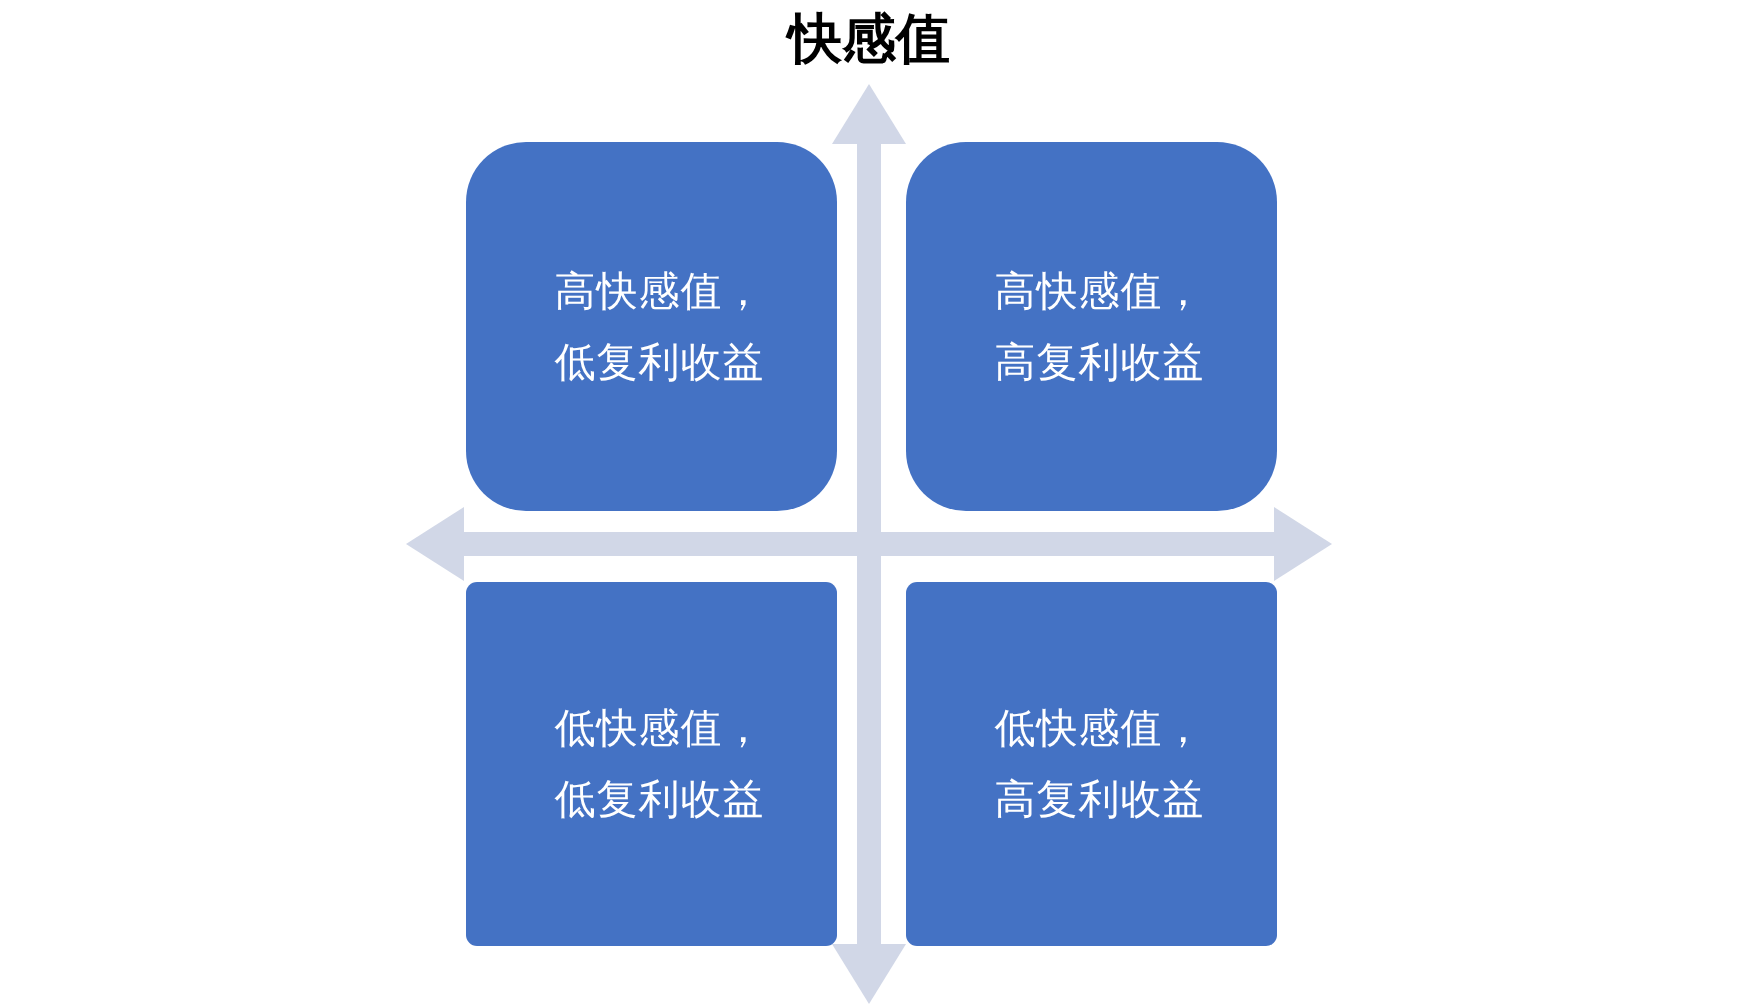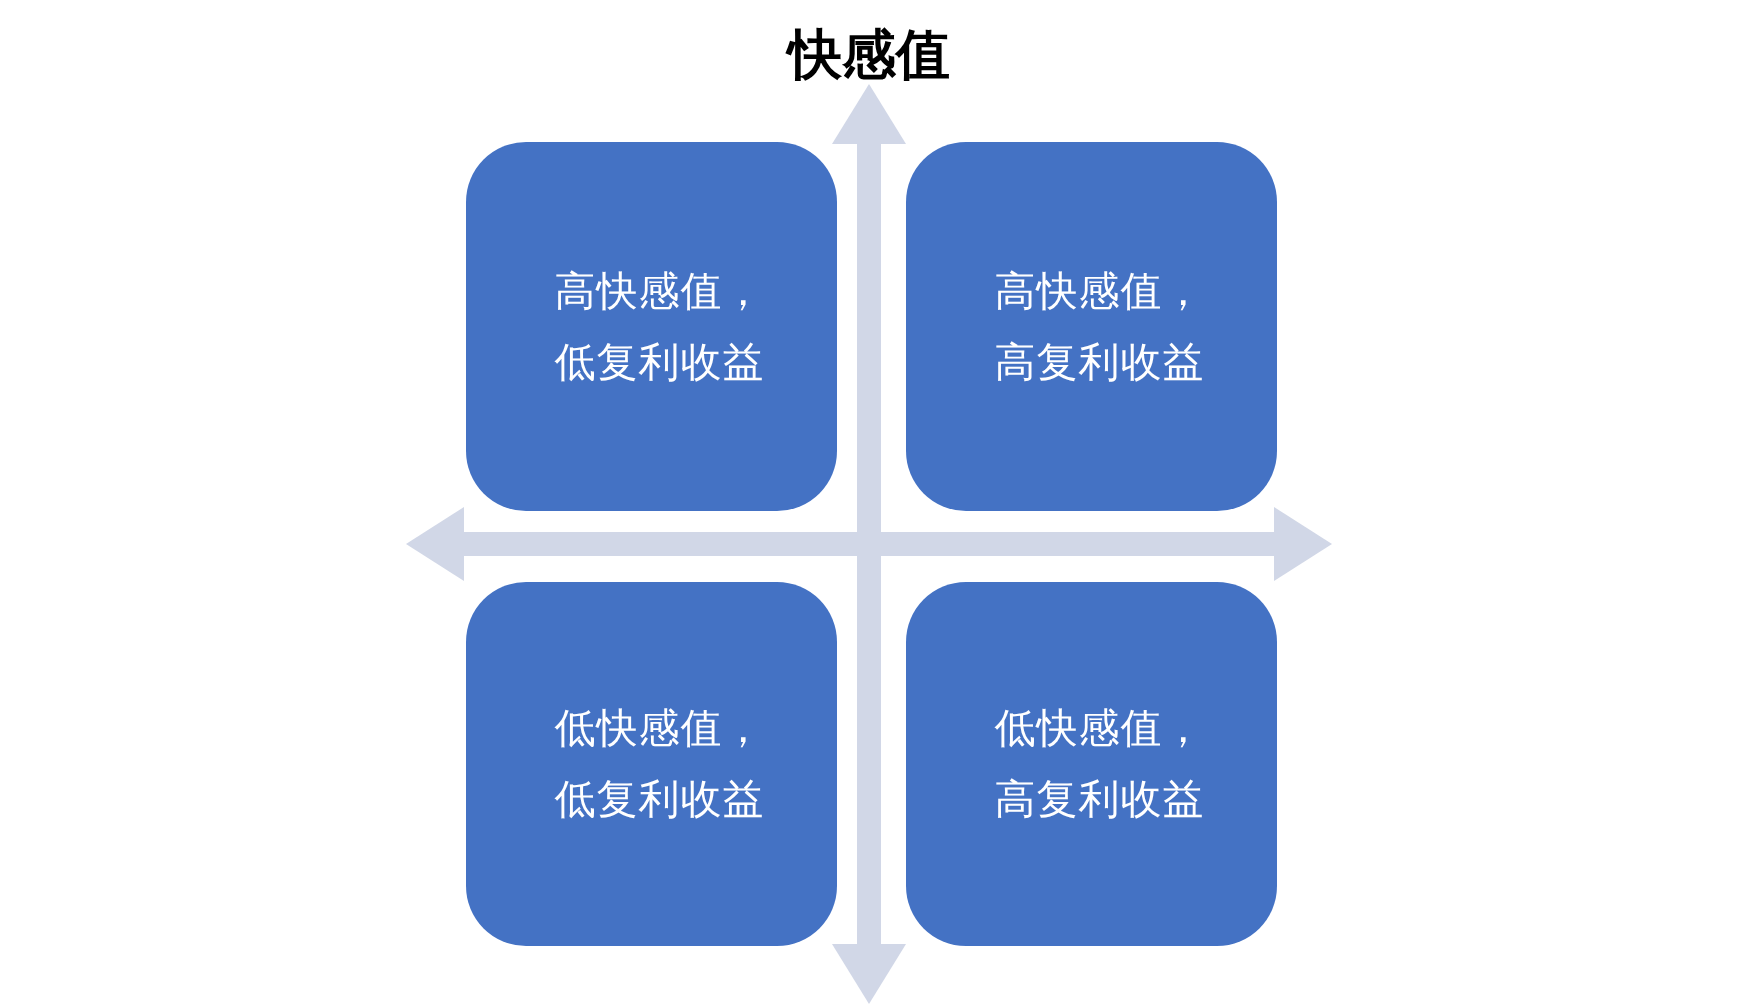--- a/index.html
+++ b/index.html
@@ -35,21 +35,21 @@
     background: var(--quadrant-fill);
     border-radius: 60px;
     z-index: 2;
     display: flex;
     flex-direction: column;
     align-items: center;
     justify-content: center;
     text-align: center;
   }
   .q-top { top: 142px; height: 369px; }
-  .q-bottom { top: 582px; height: 364px; }
+  .q-bottom { top: 582px; height: 364px; border-radius: 11px; }
   .q-left { left: 466px; }
   .q-right { left: 906px; }
   .qline {
     color: var(--quadrant-text);
     font-size: 41px;
     line-height: 71px;
     font-weight: 400;
     letter-spacing: 1px;
     white-space: nowrap;
     margin-left: 16px;
@@ -58,21 +58,21 @@
     position: absolute;
     color: var(--label-color);
     font-weight: 700;
     font-size: 54px;
     line-height: 60px;
     white-space: nowrap;
     z-index: 3;
   }
   .y-axis-label {
     left: 869px;
-    top: 24px;
+    top: 8px;
     transform: translateX(-50%);
   }
   .x-axis-label {
     left: 1343px;
     top: 515px;
   }
 </style>
 </head>
 <body>
 

